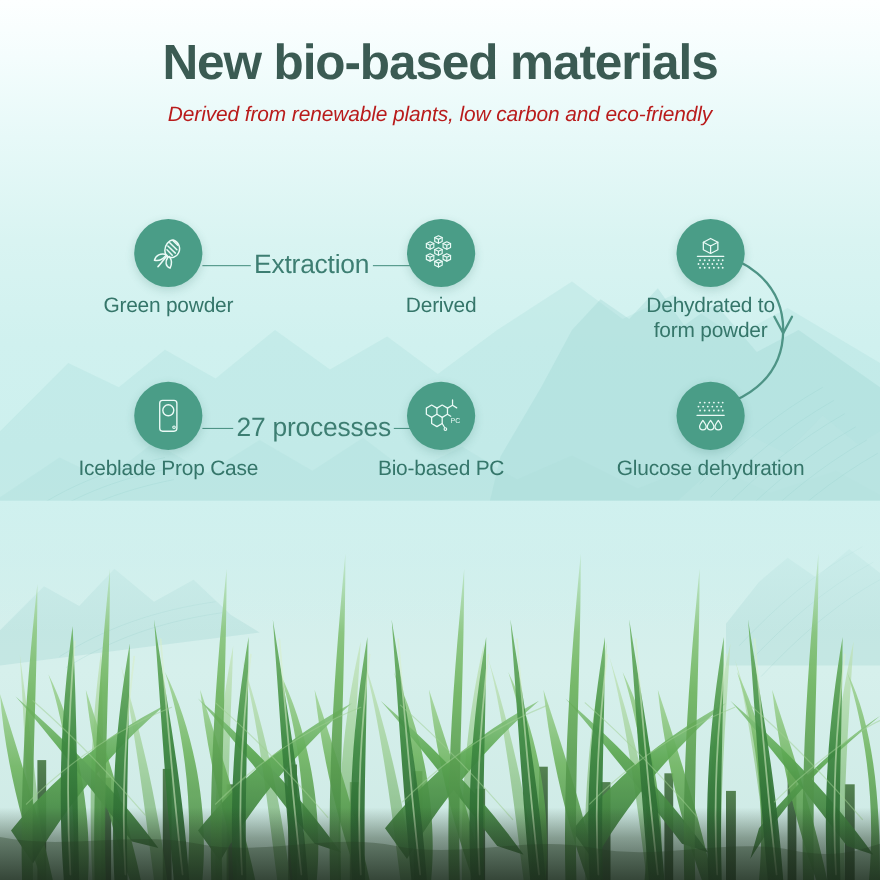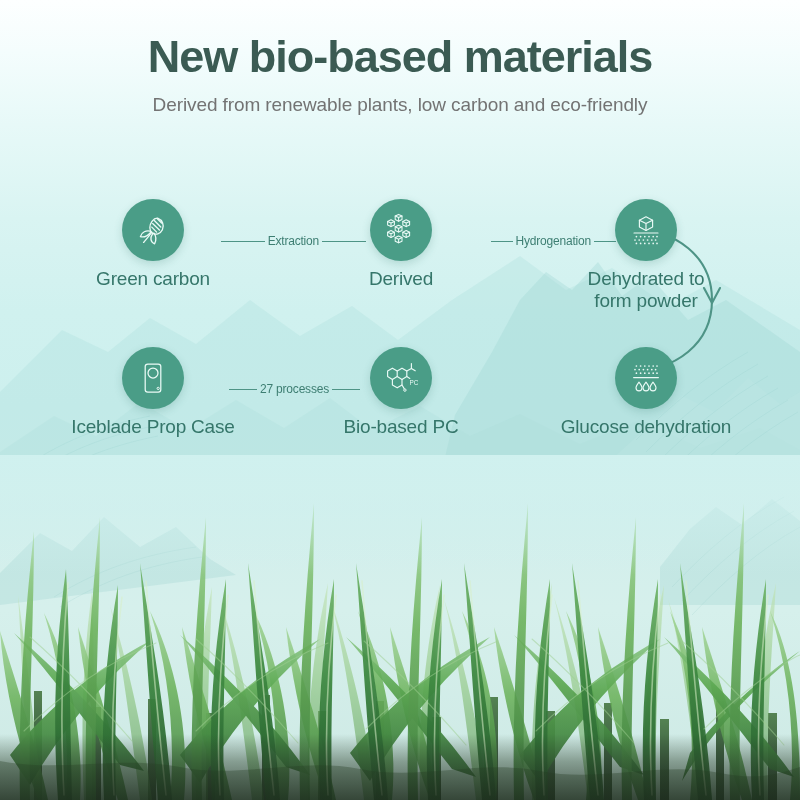--- a/index.html
+++ b/index.html
@@ -26,43 +26,43 @@
   }
   .mountains { position:absolute; left:0; top:0; width:800px; height:520px; }
 
   
   .header { position:absolute; left:0; top:0; width:800px; text-align:center; }
   .title {
     font-size:45px; font-weight:bold; letter-spacing:-1px;
     color:#3b5b53; margin-top:33px; line-height:1.05;
   }
   .subtitle {
-    font-size:19px; color:#737373; margin-top:14px; letter-spacing:-0.1px;
+    font-size:19px; color:#b91c1c; margin-top:14px; letter-spacing:-0.1px;font-style:italic;
   }
 
   
   .flow { position:absolute; left:0; top:0; width:800px; height:520px; }
   .node { position:absolute; width:0; height:0; }
   .bubble {
     position:absolute; left:-31px; top:-31px;
     width:62px; height:62px; border-radius:50%;
     background:#4a9d87;
     box-shadow:0 3px 9px rgba(40,110,95,.20);
     display:flex; align-items:center; justify-content:center;
   }
   .bubble svg { display:block; }
   .nlabel {
     position:absolute; left:-110px; top:38px; width:220px;
     text-align:center; font-size:19px; color:#35766a;
     line-height:1.16; letter-spacing:-0.2px; white-space:pre-line;
   }
   .conn {
     position:absolute; top:-11px; height:22px;
-    display:flex; align-items:center; justify-content:flex-end;
-    color:#3d7e72; font-size:12px; letter-spacing:-0.2px;
+    display:flex; align-items:center; justify-content:space-between;
+    color:#3d7e72; font-size:24px; letter-spacing:-0.2px;
     white-space:nowrap;
   }
   .conn .ln { height:0; border-top:1.6px solid #4e9486; flex:0 0 auto; }
   .conn .txt { padding:0 3px; }
 
   
   .cane { position:absolute; left:0; bottom:0; width:800px; height:345px; overflow:hidden; }
   .cane-haze {
     position:absolute; left:0; top:0; width:800px; height:120px;
     background:linear-gradient(180deg, rgba(208,241,239,.95) 0%, rgba(208,241,239,0) 100%);
@@ -127,41 +127,36 @@
       <path d="M24,18 C78,18 112,48 112,90 C112,132 78,162 24,162" fill="none" stroke="#4e9486" stroke-width="2.1" stroke-linecap="round"></path>
       <path d="M104,78 L112,93 L120,78" fill="none" stroke="#4e9486" stroke-width="2.1" stroke-linecap="round" stroke-linejoin="round"></path>
     </svg>
 
     <div class="conn" style="left:184px;top:230px;width:182px;">
       <span class="ln" style="width:44px"></span>
       <span class="txt">Extraction</span>
       <span class="ln" style="width:44px"></span>
     </div>
 
-    <div class="conn" style="left:430px;top:230px;width:186px;">
-      <span class="ln" style="width:22px"></span>
-      <span class="txt">Hydrogenation</span>
-      <span class="ln" style="width:22px"></span>
-    </div>
 
     <div class="node" style="left:153px;top:230px;">
       <div class="bubble">
         <svg width="36" height="36" viewBox="0 0 36 36">
           <g fill="none" stroke="#eafaf6" stroke-width="1.35" stroke-linecap="round" stroke-linejoin="round">
             <path d="M22.6,6.2 C27.4,8.0 29.6,13.2 27.4,17.8 C25.4,22.0 20.6,23.4
                      17.2,21.0 C14.0,18.8 14.2,13.0 17.0,9.4 C18.6,7.3 20.7,6.0 22.6,6.2 Z"></path>
             <path d="M19.3,8.6 L25.8,15.0 M17.6,11.6 L24.4,18.1 M16.8,15.1 L21.6,20.1
                      M22.1,6.6 L26.6,11.0"></path>
             <path d="M17.0,20.2 C13.0,25.2 10.4,28.6 8.6,30.4"></path>
             <path d="M16.2,19.4 C11.0,18.0 6.6,20.0 5.4,24.6 C8.4,25.4 12.4,24.2 15.2,21.0 Z"></path>
             <path d="M17.8,21.4 C14.8,26.0 15.4,30.0 19.6,31.8 C21.4,28.2 21.0,24.0 19.0,21.2 Z"></path>
           </g>
         </svg>
       </div>
-      <div class="nlabel">Green carbon</div>
+      <div class="nlabel">Green powder</div>
     </div>
 
     <div class="node" style="left:401px;top:230px;">
       <div class="bubble">
         <svg width="38" height="38" viewBox="0 0 38 38">
           <g fill="none" stroke="#eafaf6" stroke-width="1.05" stroke-linecap="round" stroke-linejoin="round">
             <g>
               <path d="M13.2,5.0 L16.6,3.4 L20.0,5.0 L20.0,8.6 L16.6,10.2 L13.2,8.6 Z"></path>
               <path d="M13.2,5.0 L16.6,6.6 L20.0,5.0 M16.6,6.6 L16.6,10.2"></path>
             </g>

